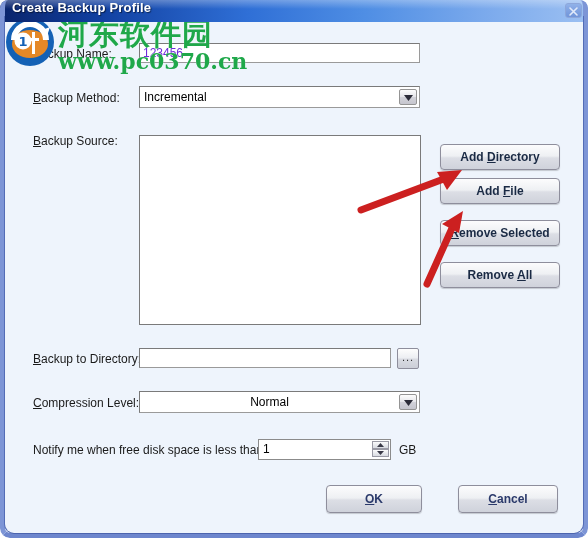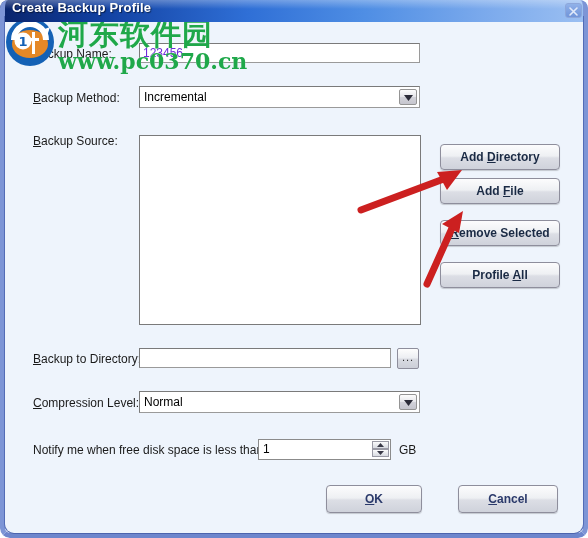--- a/index.html
+++ b/index.html
@@ -338,35 +338,35 @@
   <div class="btn" id="add-directory-button" style="left:440px; top:144px; width:120px; height:26px; line-height:24px;">
     <span class="inner"><span>Add </span><u>D</u><span>irectory</span></span>
   </div>
   <div class="btn" id="add-file-button" style="left:440px; top:178px; width:120px; height:26px; line-height:24px;">
     <span class="inner"><span>Add </span><u>F</u><span>ile</span></span>
   </div>
   <div class="btn" id="remove-selected-button" style="left:440px; top:220px; width:120px; height:26px; line-height:24px;">
     <span class="inner"><span></span><u>R</u><span>emove Selected</span></span>
   </div>
   <div class="btn" id="remove-all-button" style="left:440px; top:262px; width:120px; height:26px; line-height:24px;">
-    <span class="inner"><span>Profile </span><u>A</u><span>ll</span></span>
+    <span class="inner"><span>Remove </span><u>A</u><span>ll</span></span>
   </div>
 
   <div class="lbl" style="left:33px; top:352px;">
     <u>B</u><span>ackup to Directory:</span>
   </div>
   <div class="textbox" id="backup-to-directory-input" style="left:139px; top:348px; width:252px; height:20px;"></div>
   <div id="browse-btn">
     <span>...</span>
   </div>
 
   <div class="lbl" style="left:33px; top:396px;">
     <u>C</u><span>ompression Level:</span>
   </div>
-  <div class="combo" style="left:139px; top:391px; width:281px; height:22px;">
+  <div class="combo" style="left:139px; top:391px; width:281px; height:22px;text-align:center;">
     <div class="ctext">Normal</div>
     <div class="carrow">
       <svg width="9" height="6" viewBox="0 0 9 6">
         <path d="M0 0 L9 0 L4.5 6 Z" fill="#2c2c38"></path>
       </svg>
     </div>
   </div>
 
   <div class="lbl" style="left:33px; top:443px;">Notify me when free disk space is less than:</div>
   <div id="spin-wrap">

